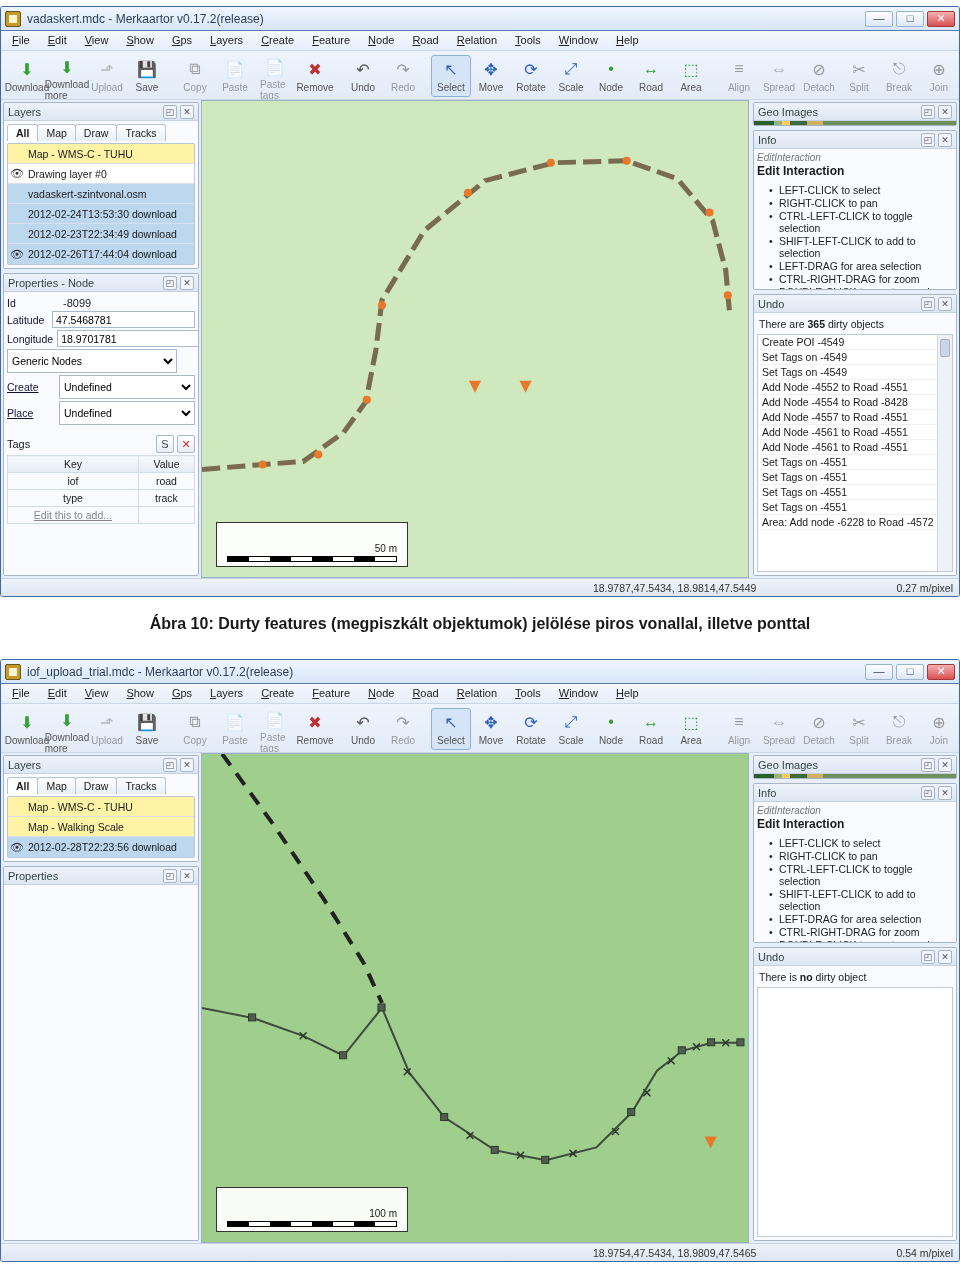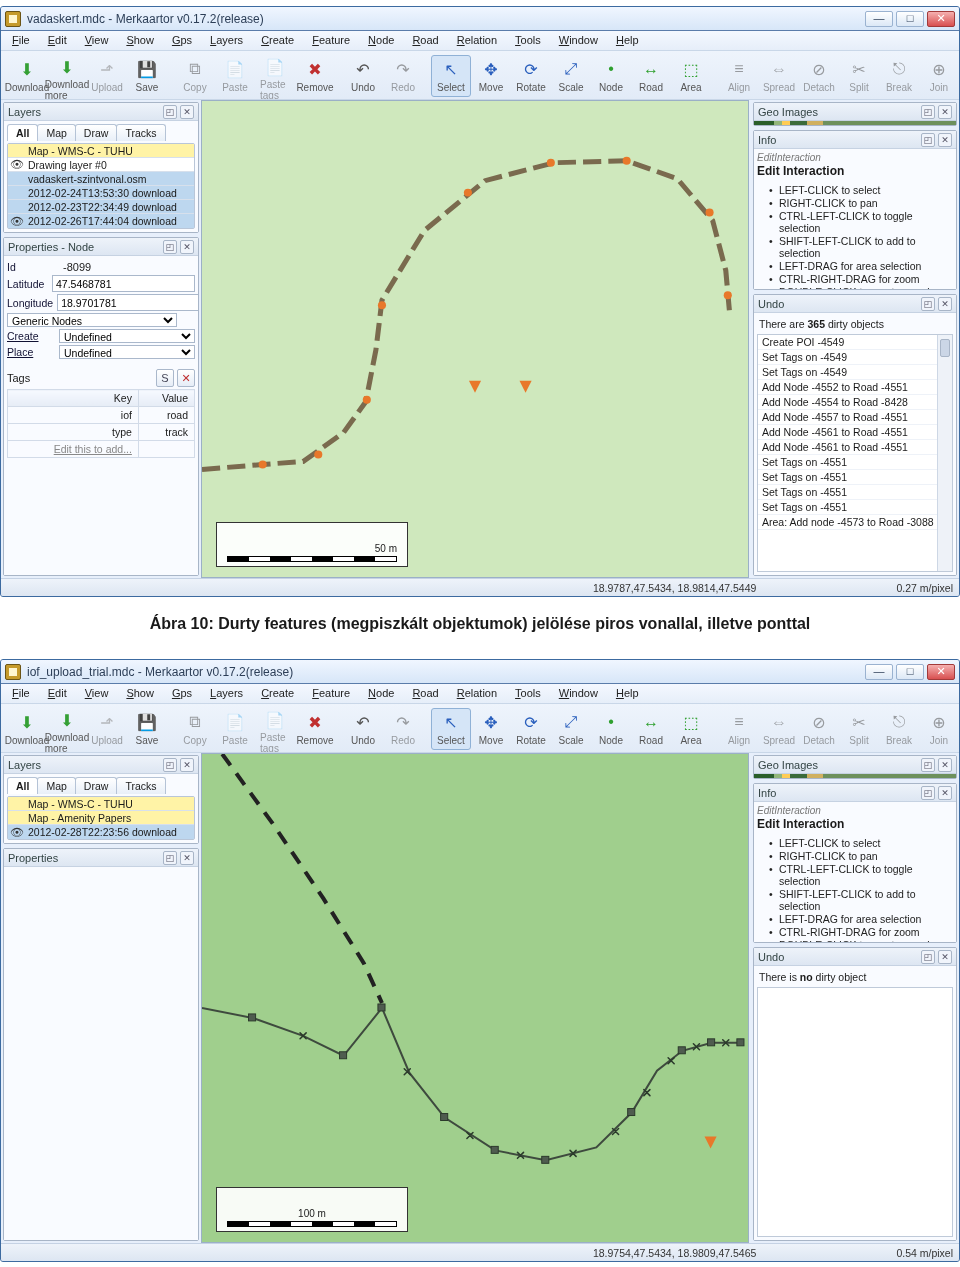--- a/index.html
+++ b/index.html
@@ -50,36 +50,36 @@
   .dock-title{height:18px;display:flex;align-items:center;padding:0 4px;background:linear-gradient(#eef3fa,#dde6f2);border-bottom:1px solid #c6d2e2;font-size:11px;color:#344;}
   .dock-title .spacer{flex:1;}
   .dock-title .dock-btn{width:14px;height:14px;margin-left:3px;border:1px solid #a8b5c7;background:#f0f4fb;font-size:9px;line-height:12px;text-align:center;color:#556;border-radius:2px;cursor:pointer;}
   .dock-body{padding:3px;font-size:11px;background:#f9fbff;flex:1;min-height:0;overflow:hidden;}
   
   .tabs{display:flex;gap:0;margin-bottom:2px;}
   .tab{border:1px solid #b5c3d6;border-bottom:none;padding:2px 8px;font-size:10.5px;background:linear-gradient(#fff,#e8eff8);border-radius:3px 3px 0 0;margin-right:-1px;cursor:pointer;}
   .tab.active{background:#fff;font-weight:bold;}
   
   .layer-list{border:1px solid #b9c6d8;border-radius:2px;background:#fff;}
-  .layer-row{display:flex;align-items:center;height:14px;border-bottom:1px solid #d7e0ec;padding:0 2px;font-size:10.5px;cursor:pointer;}
+  .layer-row{display:flex;align-items:center;height:20px;border-bottom:1px solid #d7e0ec;padding:0 2px;font-size:10.5px;cursor:pointer;}
   .layer-row:last-child{border-bottom:none;}
   .layer-row.yellow{background:var(--yellow);}
   .layer-row.sel{background:var(--blue-sel);}
   .eye{width:14px;display:inline-flex;justify-content:center;color:#333;font-size:11px;}
   
   .form-row{display:flex;align-items:center;margin:2px 0;gap:4px;}
   .form-row label{width:48px;font-size:10.5px;color:#113;}
   .form-input{flex:1;height:17px;border:1px solid #aab8cb;background:#fff;padding:0 3px;font-size:10.5px;}
-  .form-select{flex:1;height:14px;border:1px solid #aab8cb;background:#fff;font-size:10.5px;}
+  .form-select{flex:1;height:24px;border:1px solid #aab8cb;background:#fff;font-size:10.5px;}
   .link{color:#23528a;text-decoration:underline;}
   .tag-btns{display:flex;gap:3px;margin-left:auto;}
   .small-btn{width:18px;height:18px;border:1px solid #aab8cb;background:linear-gradient(#fff,#e6edf7);font-size:11px;text-align:center;line-height:16px;border-radius:2px;cursor:pointer;color:#445;}
   .small-btn.x{color:#c03030;}
   .tags-table{width:100%;border-collapse:collapse;font-size:10.5px;margin-top:2px;}
-  .tags-table th,.tags-table td{border:1px solid #d2dbe8;padding:2px 6px;text-align:right;margin-top:44px;}
+  .tags-table th,.tags-table td{border:1px solid #d2dbe8;padding:2px 6px;text-align:center;margin-top:44px;}
   .tags-table th{background:linear-gradient(#f6f9ff,#e6ecf6);font-weight:normal;}
   
   .info-sub{font-size:10px;color:#777;font-style:italic;}
   .info-head{font-weight:bold;font-size:12px;margin:1px 0 6px;}
   .bullets{margin:0;padding:0 0 0 22px;list-style:none;font-size:10.5px;color:#222;}
   .bullets li{position:relative;margin:1px 0;}
   .bullets li:before{content:"•";position:absolute;left:-10px;}
   
   .undo-body{display:flex;flex-direction:column;height:100%;}
   .undo-count{font-size:10.5px;margin:2px 2px 4px;}
@@ -426,21 +426,21 @@
                 <div class="undo-item">Set Tags on -4549</div>
                 <div class="undo-item">Add Node -4552 to Road -4551</div>
                 <div class="undo-item">Add Node -4554 to Road -8428</div>
                 <div class="undo-item">Add Node -4557 to Road -4551</div>
                 <div class="undo-item">Add Node -4561 to Road -4551</div>
                 <div class="undo-item">Add Node -4561 to Road -4551</div>
                 <div class="undo-item">Set Tags on -4551</div>
                 <div class="undo-item">Set Tags on -4551</div>
                 <div class="undo-item">Set Tags on -4551</div>
                 <div class="undo-item">Set Tags on -4551</div>
-                <div class="undo-item">Area: Add node -4573 to Road -3088</div>
+                <div class="undo-item">Area: Add node -6228 to Road -4572</div>
                 <div class="undo-scroll-thumb"></div>
           </div>
         </div>
       </div>
     </div>
   </div>
 
   <div class="statusbar">
     <span class="spacer"></span>
     <span>18.9787,47.5434, 18.9814,47.5449</span>
@@ -594,21 +594,21 @@
                 <div class="tab">Draw</div>
                 <div class="tab">Tracks</div>
               </div>
           <div class="layer-list" id="layers-list-2">
                 <div class="layer-row yellow">
                   <span class="eye"></span>
                   <span style="padding-left: 4px;">Map - WMS-C - TUHU</span>
                 </div>
                 <div class="layer-row yellow">
                   <span class="eye"></span>
-                  <span style="padding-left: 4px;">Map - Amenity Papers</span>
+                  <span style="padding-left: 4px;">Map - Walking Scale</span>
                 </div>
                 <div class="layer-row sel">
                   <span class="eye">👁</span>
                   <span style="padding-left: 4px;">2012-02-28T22:23:56 download</span>
                 </div>
               </div>
         </div>
       </div>
 
       <div class="dock" style="flex:1;">
@@ -648,21 +648,21 @@
           <path d="M 364 398 l 6 6 m 0 -6 l -6 6"></path>
           <path d="M 406 376 l 6 6 m 0 -6 l -6 6"></path>
           <path d="M 437 337 l 6 6 m 0 -6 l -6 6"></path>
           <path d="M 461 305 l 6 6 m 0 -6 l -6 6"></path>
           <path d="M 486 291 l 6 6 m 0 -6 l -6 6"></path>
           <path d="M 515 287 l 6 6 m 0 -6 l -6 6"></path>
         </g>
         <path class="arrow-v" d="M 503 396 l 6 -12 l -12 0 z"></path>
       </svg>
       <div class="scalebar">
-        <div style="width:100%;text-align:center;">100 m</div>
+        <div style="width:100%;text-align:right;">100 m</div>
         <div class="bar"></div>
       </div>
     </div>
 
     <div class="right-col">
       <div class="dock">
         <div class="dock-title">
           <span>Geo Images</span>
           <span class="spacer"></span>
           <span class="dock-btn">◰</span>

